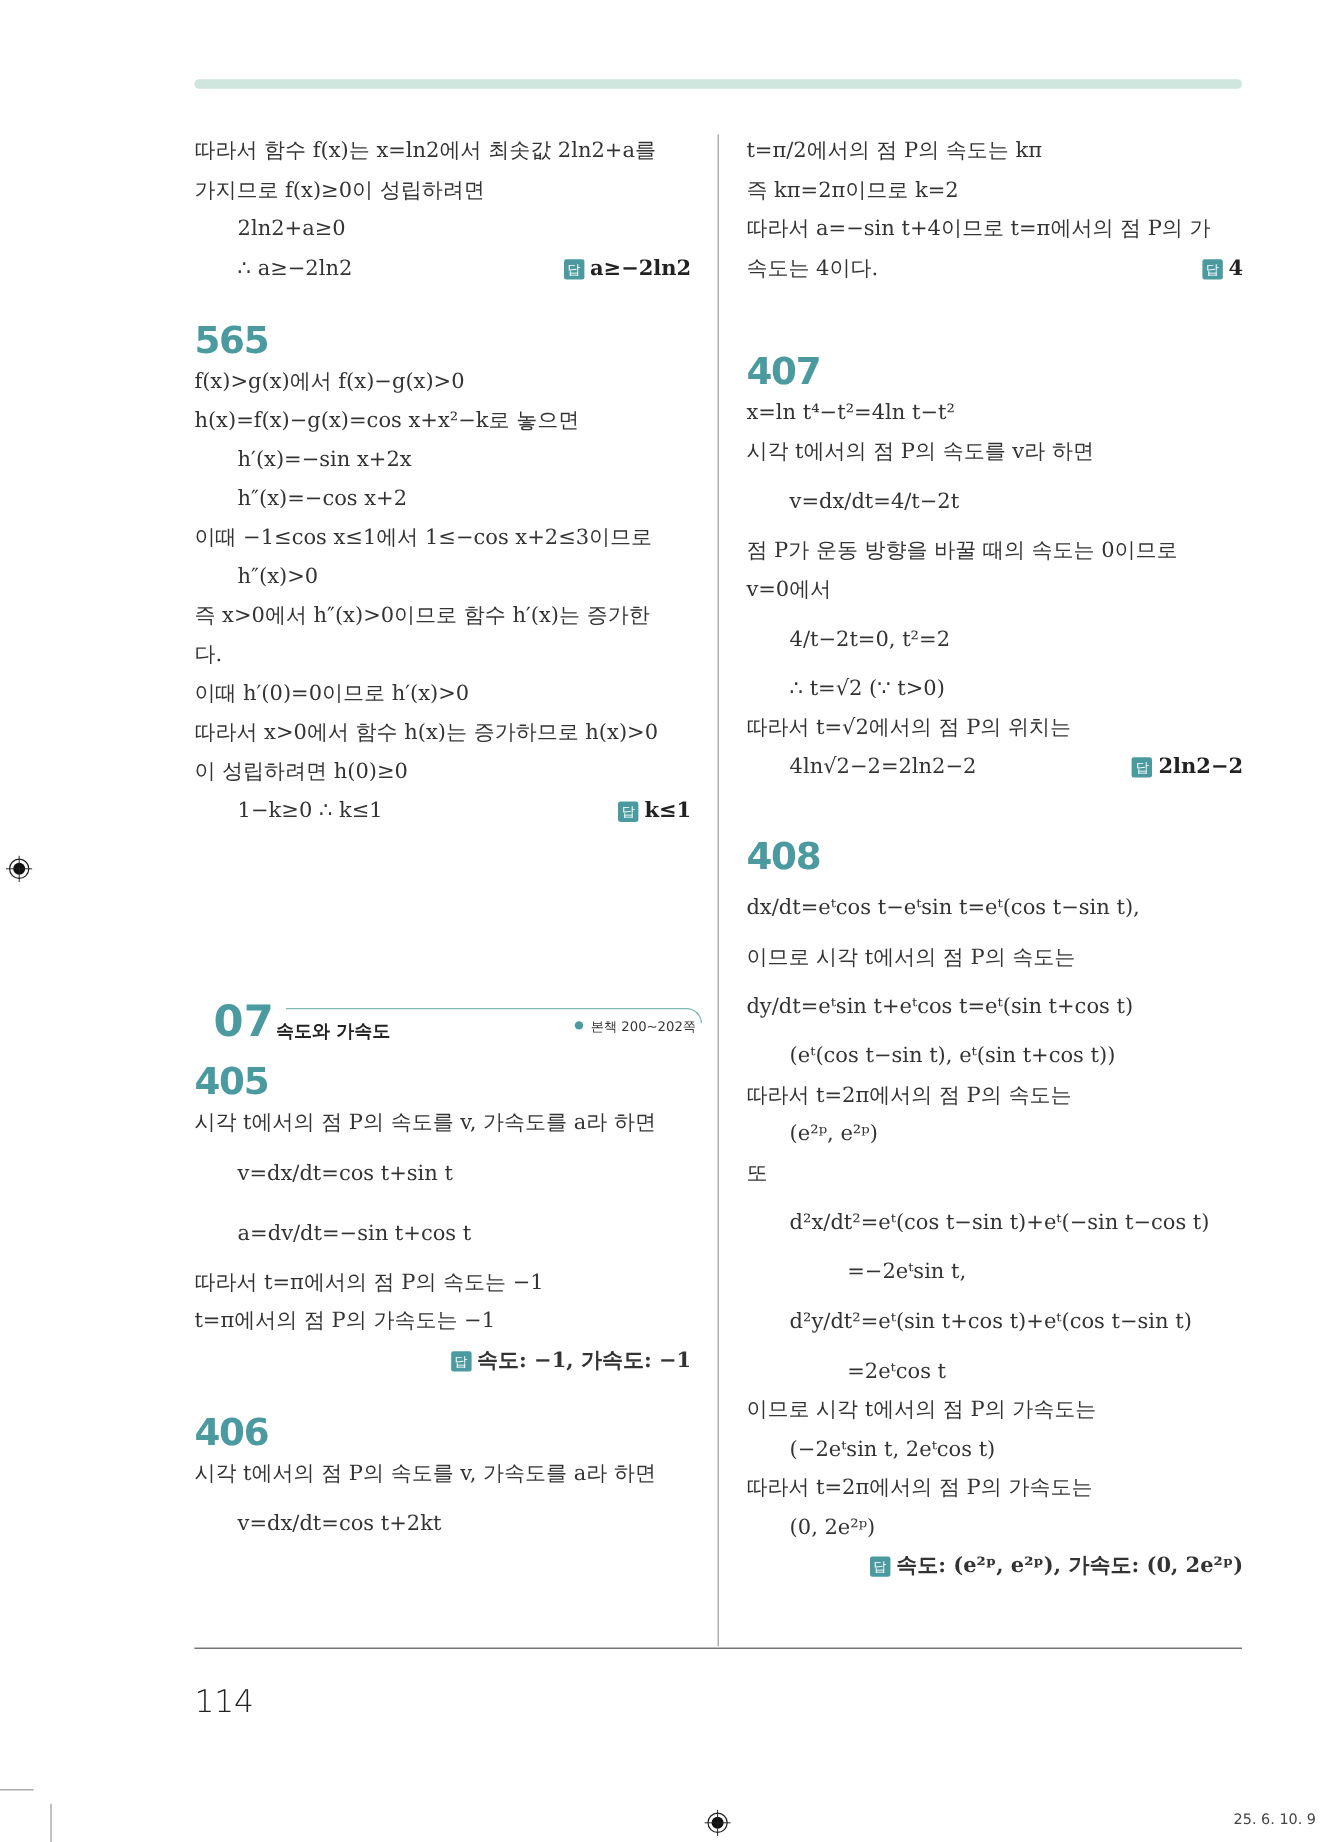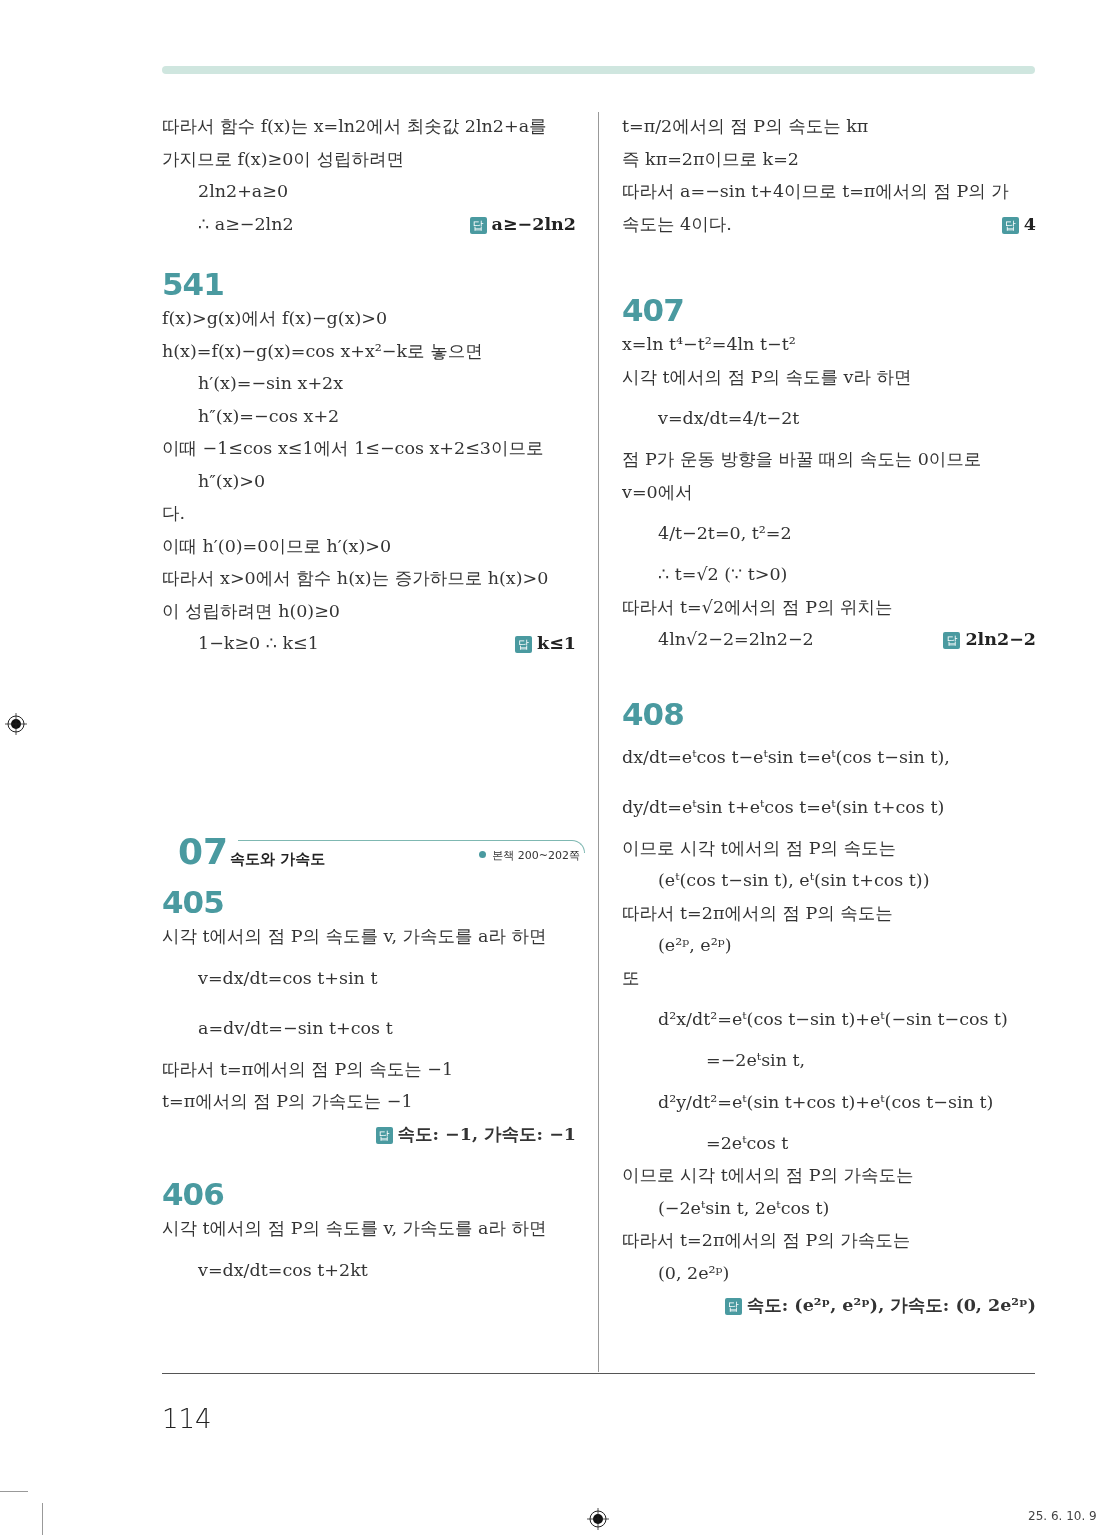--- a/index.html
+++ b/index.html
@@ -52,27 +52,28 @@
 <div class="col col-left">
   <div class="line">따라서 함수 f(x)는 x=ln2에서 최솟값 2ln2+a를</div>
   <div class="line">가지므로 f(x)≥0이 성립하려면</div>
   <div class="line indent">2ln2+a≥0</div>
   <div class="line indent">
     <span>∴ a≥−2ln2</span>
     <span class="ans"><span class="ans-badge">답</span><span>a≥−2ln2</span></span>
   </div>
 
   <div style="height:26px"></div>
-  <div class="num">541</div>
+  <div class="num">565</div>
   <div class="line">f(x)&gt;g(x)에서      f(x)−g(x)&gt;0</div>
   <div class="line">h(x)=f(x)−g(x)=cos x+x²−k로 놓으면</div>
   <div class="line indent">h′(x)=−sin x+2x</div>
   <div class="line indent">h″(x)=−cos x+2</div>
   <div class="line">이때 −1≤cos x≤1에서 1≤−cos x+2≤3이므로</div>
   <div class="line indent">h″(x)&gt;0</div>
+  <div class="line">즉 x&gt;0에서 h″(x)&gt;0이므로 함수 h′(x)는 증가한</div>
   <div class="line">다.</div>
   <div class="line">이때 h′(0)=0이므로      h′(x)&gt;0</div>
   <div class="line">따라서 x&gt;0에서 함수 h(x)는 증가하므로 h(x)&gt;0</div>
   <div class="line">이 성립하려면      h(0)≥0</div>
   <div class="line indent">
     <span>1−k≥0      ∴ k≤1</span>
     <span class="ans"><span class="ans-badge">답</span><span>k≤1</span></span>
   </div>
 </div>
 
@@ -118,22 +119,22 @@
   <div class="line indent">∴ t=√2 (∵ t&gt;0)</div>
   <div class="line">따라서 t=√2에서의 점 P의 위치는</div>
   <div class="line indent">
     <span>4ln√2−2=2ln2−2</span>
     <span class="ans"><span class="ans-badge">답</span><span>2ln2−2</span></span>
   </div>
 
   <div style="height:40px"></div>
   <div class="num">408</div>
   <div class="line frac-line">dx/dt=eᵗcos t−eᵗsin t=eᵗ(cos t−sin t),</div>
+  <div class="line">이므로 시각 t에서의 점 P의 속도는</div>
   <div class="line frac-line">dy/dt=eᵗsin t+eᵗcos t=eᵗ(sin t+cos t)</div>
-  <div class="line">이므로 시각 t에서의 점 P의 속도는</div>
   <div class="line indent">(eᵗ(cos t−sin t), eᵗ(sin t+cos t))</div>
   <div class="line">따라서 t=2π에서의 점 P의 속도는</div>
   <div class="line indent">(e²ᵖ, e²ᵖ)</div>
   <div class="line">또</div>
   <div class="line indent frac-line">d²x/dt²=eᵗ(cos t−sin t)+eᵗ(−sin t−cos t)</div>
   <div class="line indent2">=−2eᵗsin t,</div>
   <div class="line indent frac-line">d²y/dt²=eᵗ(sin t+cos t)+eᵗ(cos t−sin t)</div>
   <div class="line indent2">=2eᵗcos t</div>
   <div class="line">이므로 시각 t에서의 점 P의 가속도는</div>
   <div class="line indent">(−2eᵗsin t, 2eᵗcos t)</div>

